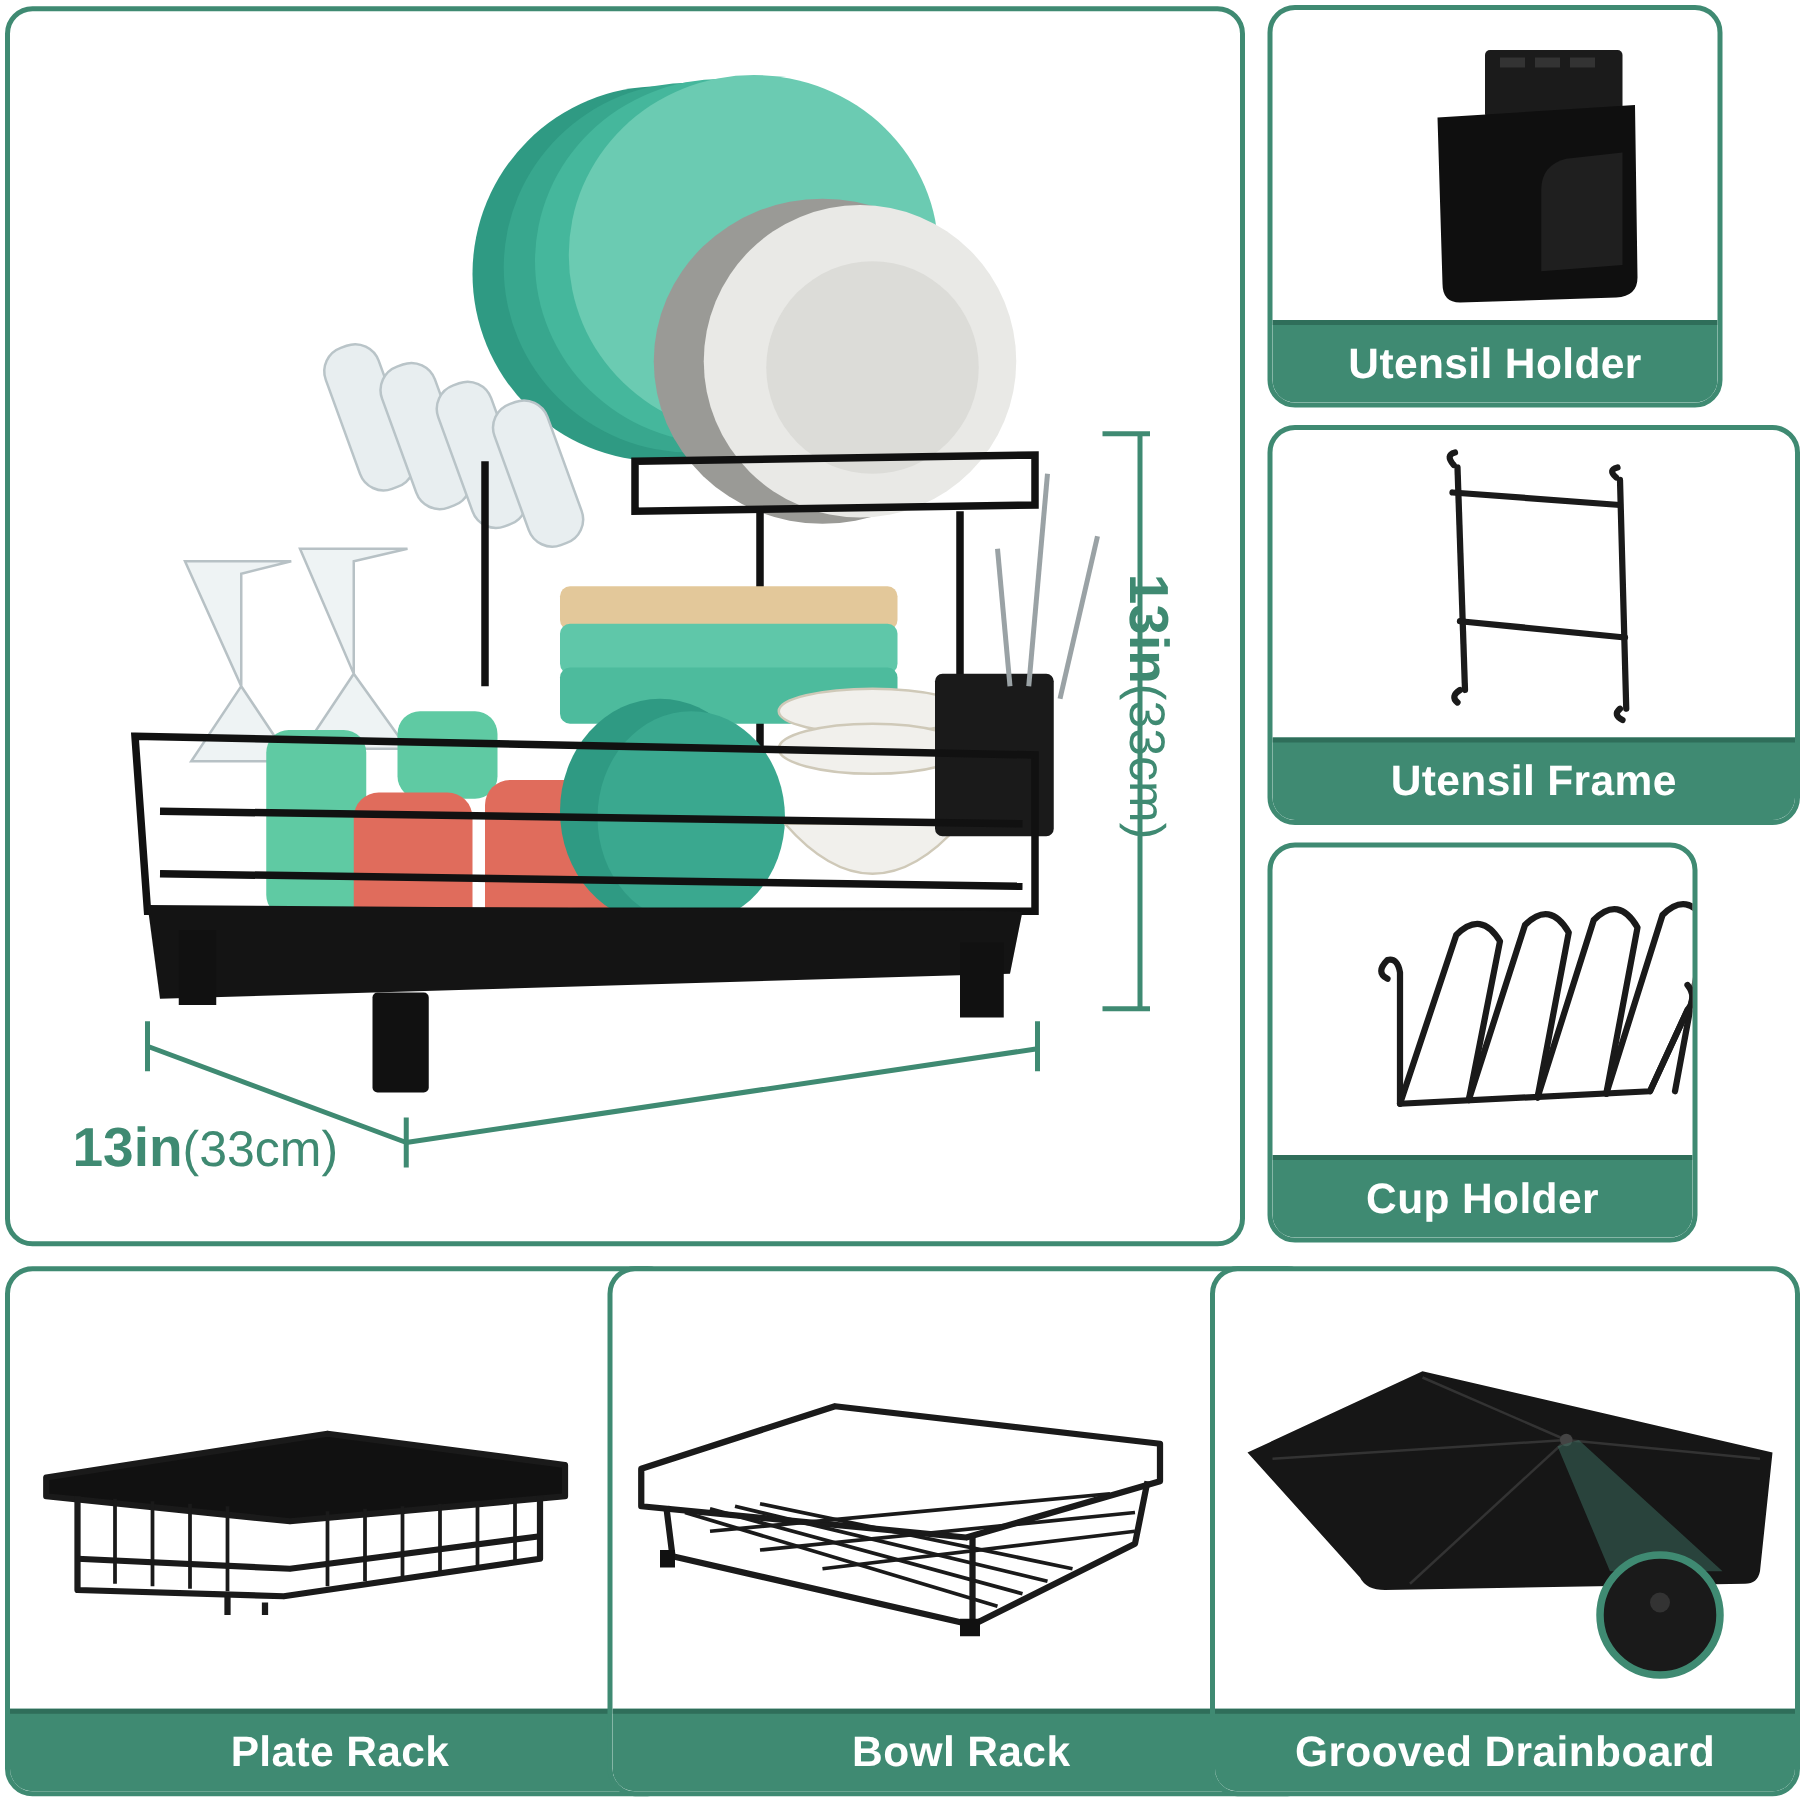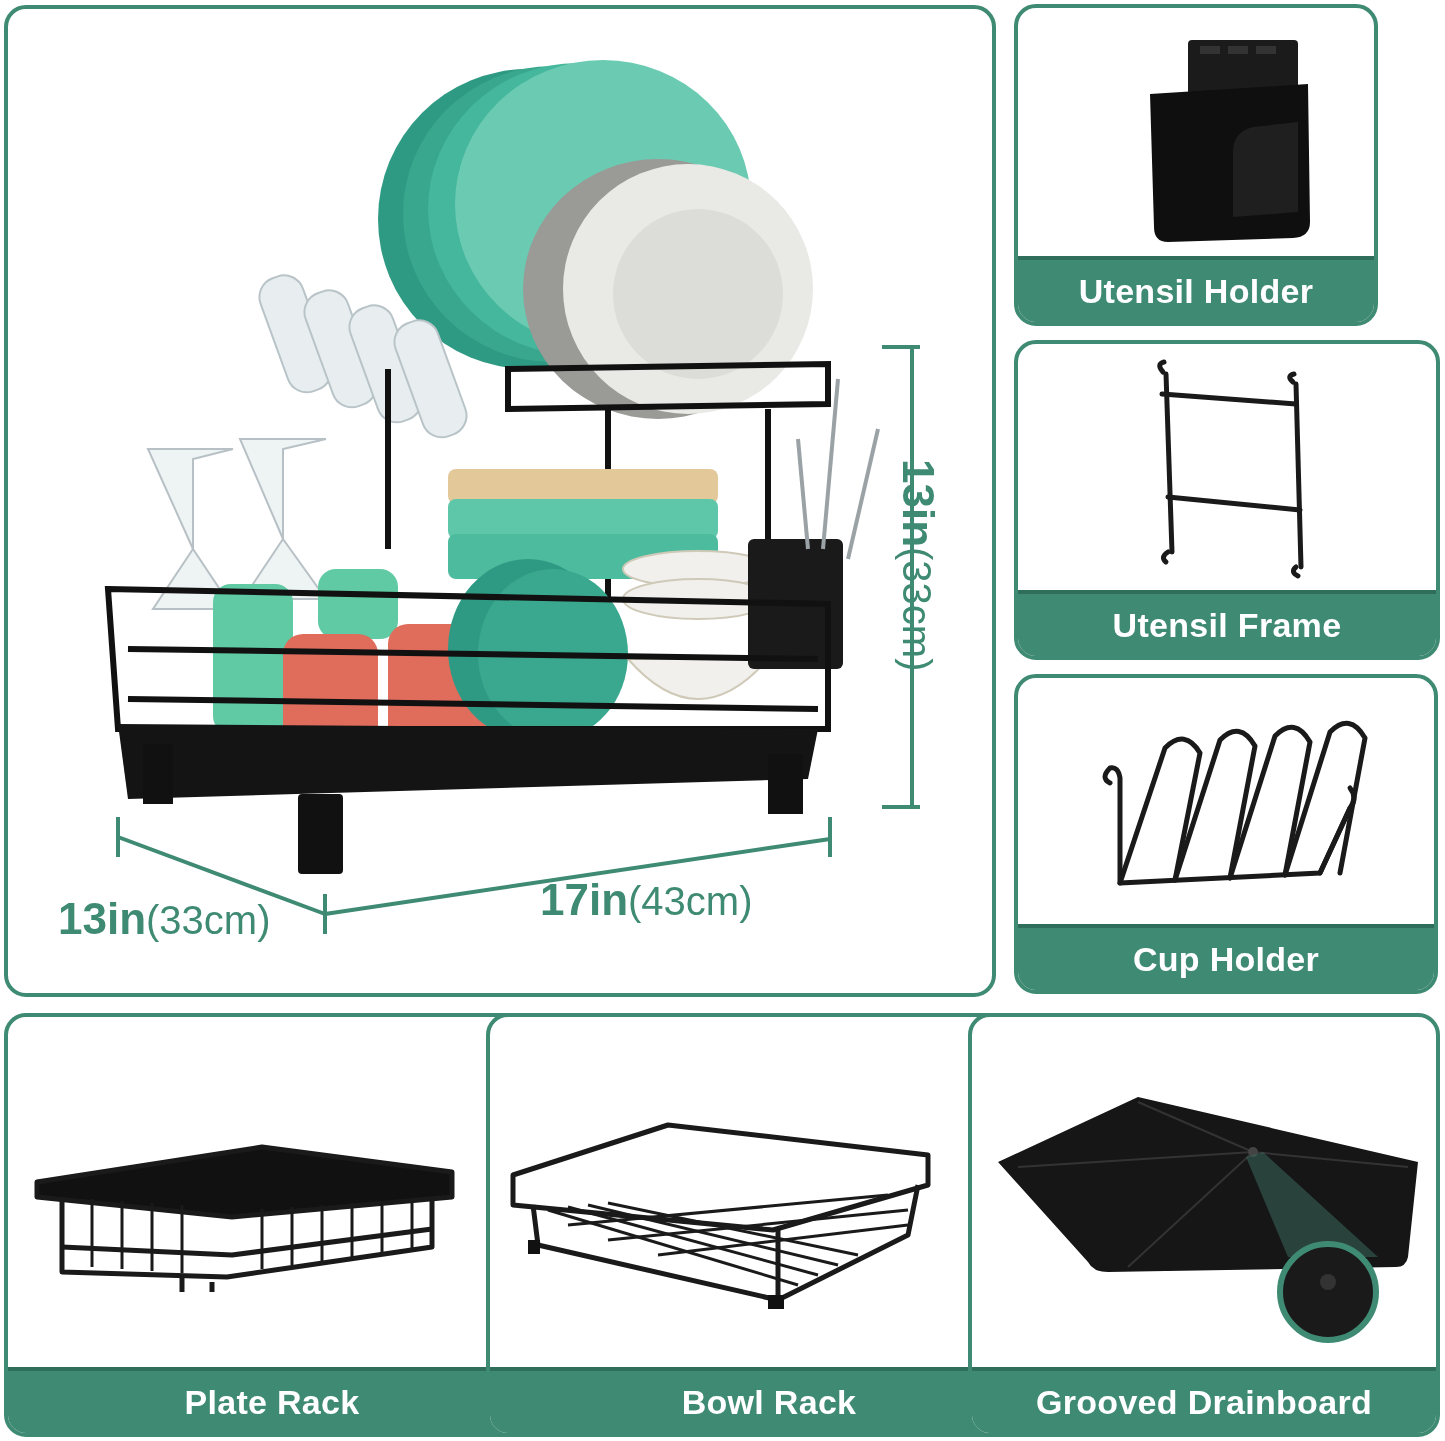--- a/index.html
+++ b/index.html
@@ -97,23 +97,20 @@
       <line x1="110" y1="828" x2="317" y2="905"></line>
       <line x1="110" y1="808" x2="110" y2="848"></line>
       <line x1="317" y1="885" x2="317" y2="925"></line>
       <line x1="317" y1="905" x2="822" y2="830"></line>
       <line x1="822" y1="808" x2="822" y2="848"></line>
     </g>
   </svg>
   <div class="dim" style="left:50px;top:885px;">
     <b>13in</b><span class="cm">(33cm)</span>
   </div>
-  <div class="dim" style="left:532px;top:866px;">
-    <b>17in</b><span class="cm">(43cm)</span>
-  </div>
   <div class="dim" style="left:935px;top:450px;transform:rotate(90deg);transform-origin:0 0;">
     <b>13in</b><span class="cm">(33cm)</span>
   </div>
 </div>
 
 <div class="panel" style="left:1014px;top:4px;width:364px;height:322px;">
   <svg width="200" height="220" viewBox="0 0 200 220" style="left:120px;top:24px;">
     <rect x="50" y="8" width="110" height="55" rx="4" fill="#1b1b1b"></rect>
     <rect x="62" y="14" width="20" height="8" fill="#333"></rect>
     <rect x="90" y="14" width="20" height="8" fill="#333"></rect>
@@ -137,21 +134,21 @@
       <path d="M158 215 Q152 220 160 224"></path>
       <line x1="24" y1="42" x2="158" y2="52"></line>
       <line x1="30" y1="145" x2="162" y2="158"></line>
     </g>
   </svg>
   <div class="label-bar" style="height:62px;">
     <span>Utensil Frame</span>
   </div>
 </div>
 
-<div class="panel" style="left:1014px;top:674px;width:424px;height:320px;text-decoration:underline;">
+<div class="panel" style="left:1014px;top:674px;width:344px;height:320px;text-decoration:underline;">
   <svg width="290" height="190" viewBox="0 0 290 190" style="left:72px;top:30px;">
     <g stroke="#1a1a1a" stroke-width="5" fill="none" stroke-linecap="round" stroke-linejoin="round">
       <path d="M20 75 Q10 70 20 60 Q28 58 30 70 L30 175 L230 165 L260 100"></path>
       <path d="M30 175 L75 40 Q95 20 110 45 L85 172"></path>
       <path d="M85 172 L130 32 Q150 12 165 38 L140 170"></path>
       <path d="M140 170 L185 28 Q205 8 220 34 L195 167"></path>
       <path d="M195 167 L240 24 Q260 4 275 30 L250 165"></path>
       <path d="M230 165 L260 100 Q268 90 260 80"></path>
     </g>
   </svg>

